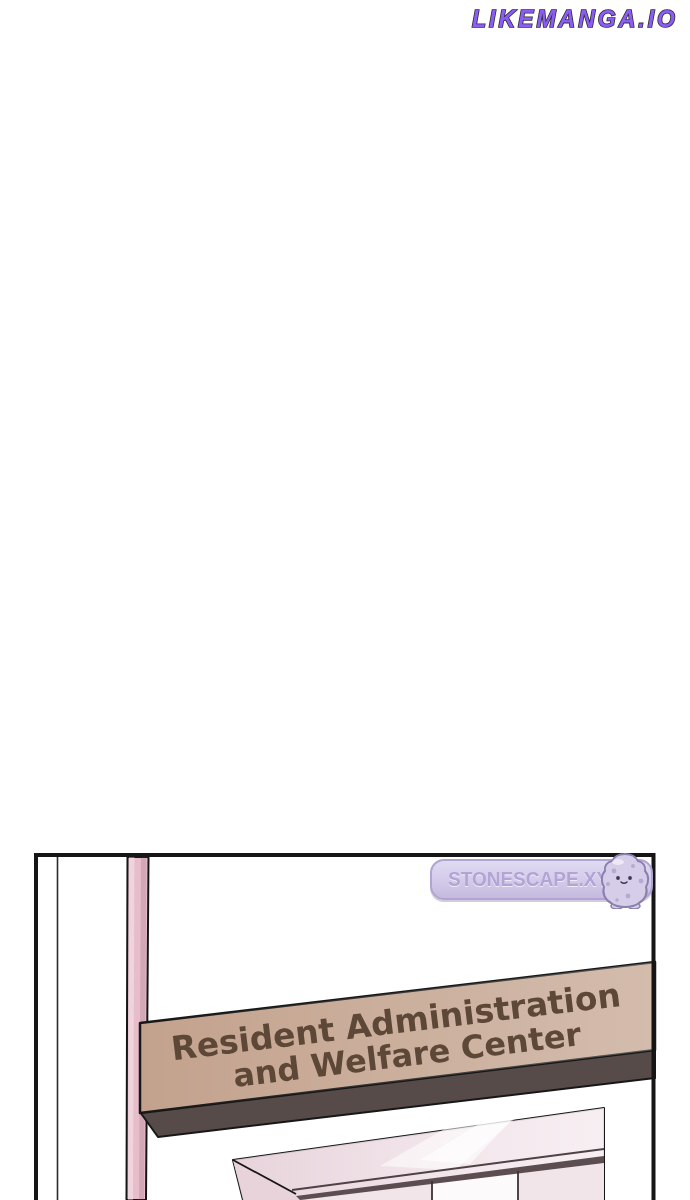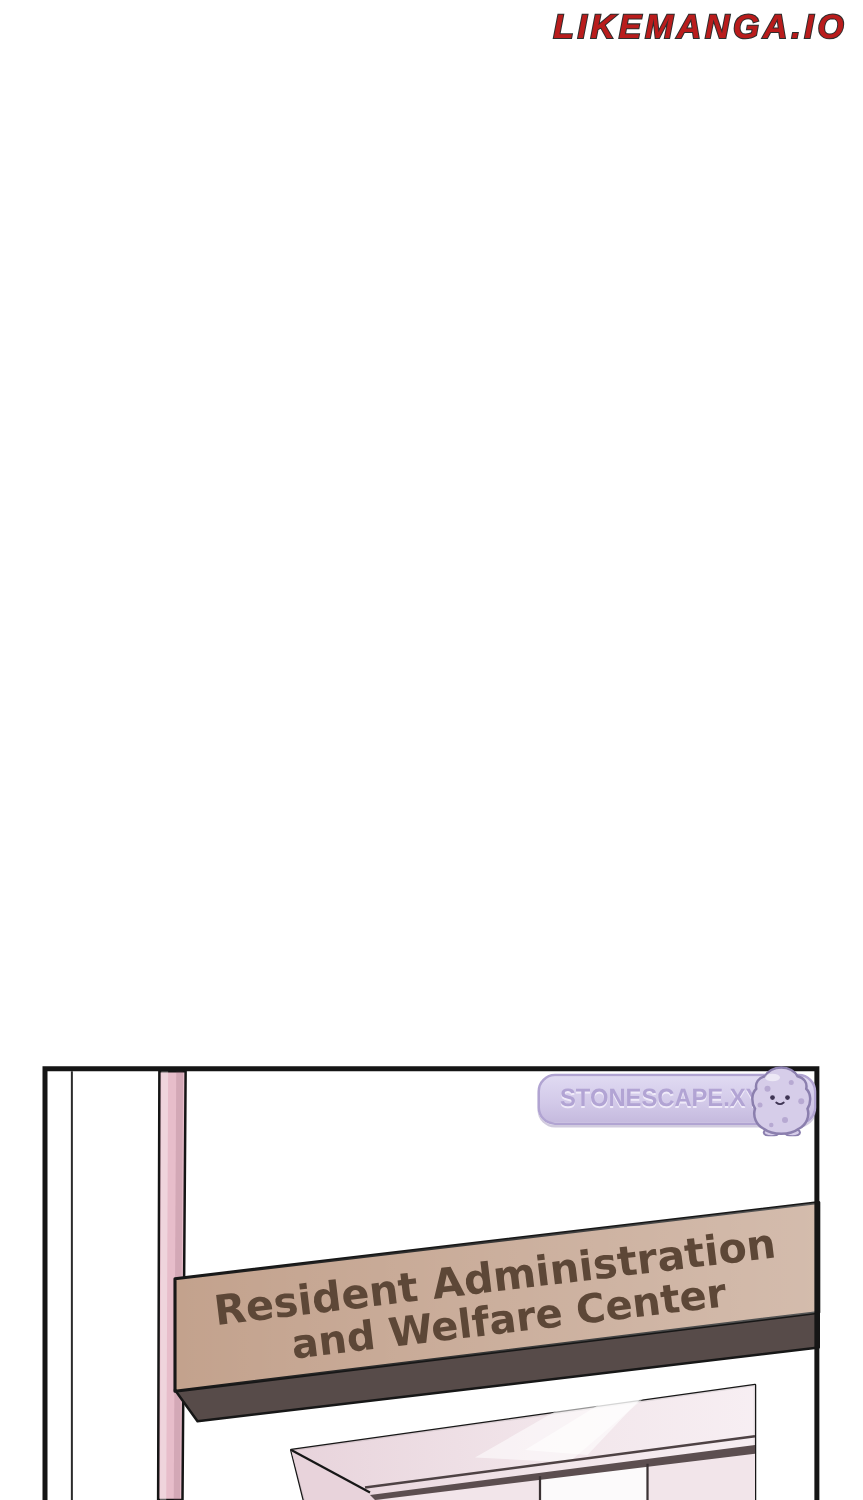--- a/index.html
+++ b/index.html
@@ -3,22 +3,22 @@
 <meta charset="utf-8">
 <style>
   html,body{margin:0;padding:0;}
   body{
     width:690px;height:1200px;position:relative;overflow:hidden;
     background:#ffffff;font-family:"Liberation Sans",sans-serif;
   }
   
   .site-mark{
     position:absolute;top:6px;right:12px;
-    font-size:27px;font-weight:bold;font-style:italic;letter-spacing:3px;
-    color:#b91c1c;-webkit-text-stroke:1.6px #2e2e2e;paint-order:stroke fill;
+    font-size:23px;font-weight:bold;font-style:italic;letter-spacing:3px;
+    color:#8b5cf6;-webkit-text-stroke:1.6px #2e2e2e;paint-order:stroke fill;
     white-space:nowrap;
   }
   .art{position:absolute;left:0;top:0;}
   
   .pill{
     position:absolute;left:430px;top:859px;width:223px;height:41px;
     box-sizing:border-box;border:2px solid #b1a4d2;border-radius:14px;
     background:linear-gradient(180deg,#e0daf2 0%,#d3cae9 55%,#c5bade 100%);
     box-shadow:0 2px 0 rgba(122,107,160,0.35);
     display:flex;align-items:center;padding-left:16px;

